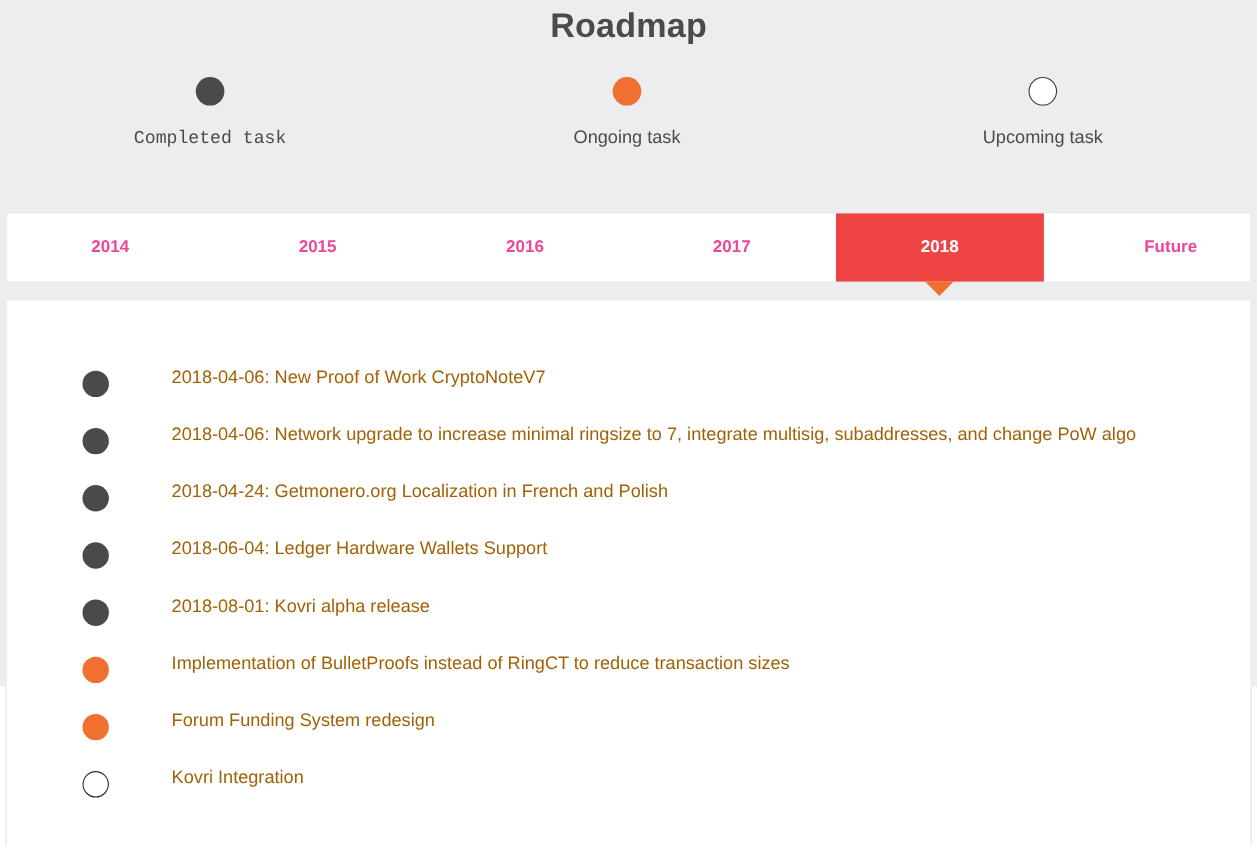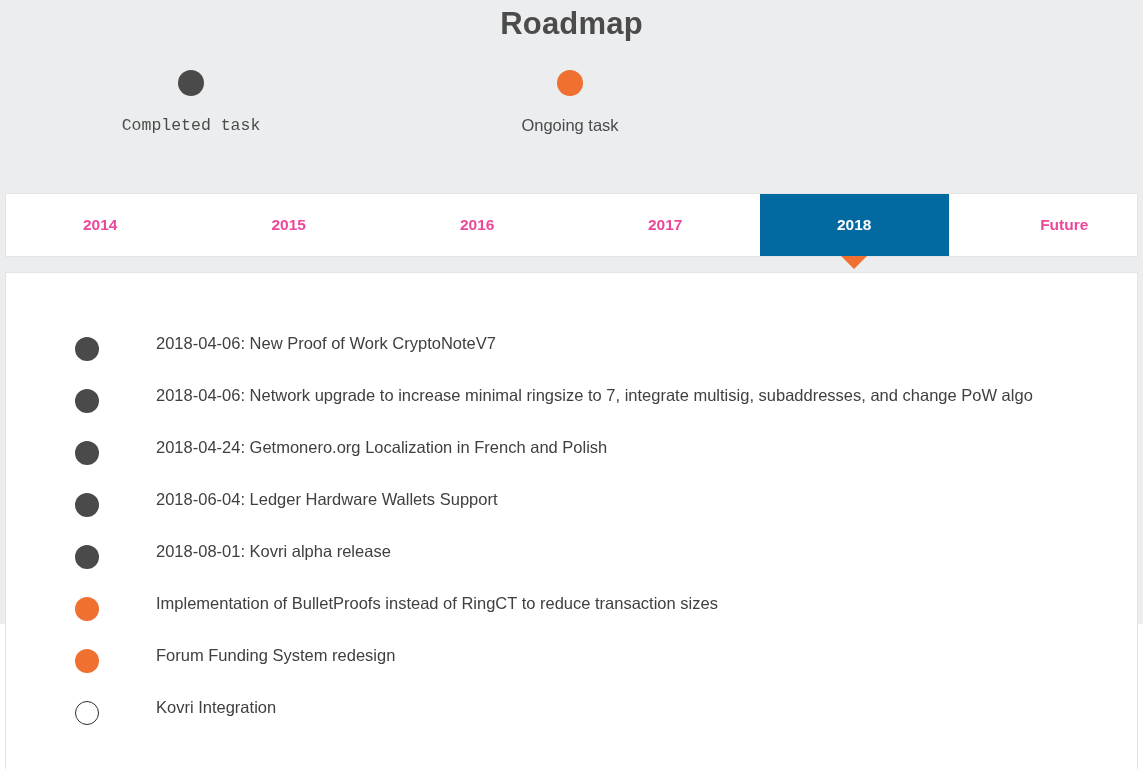--- a/index.html
+++ b/index.html
@@ -111,21 +111,21 @@
     display: flex;
     align-items: center;
     justify-content: center;
     font-size: 15.5px;
     font-weight: bold;
     color: #ec4899;
     cursor: pointer;
     box-sizing: border-box;
   }
   .tab.active {
-    background: #0369a1;
+    background: #ef4444;
     color: #ffffff;
   }
   .tab .tab-pointer {
     display: none;
   }
   .tab.active .tab-pointer {
     display: block;
     position: absolute;
     left: 50%;
     bottom: -13px;
@@ -183,21 +183,21 @@
     box-sizing: border-box;
     flex: 0 0 24px;
   }
   .task-dot.completed { background: #4a4a4a; }
   .task-dot.ongoing   { background: #ef7031; }
   .task-dot.upcoming  { background: #ffffff; border: 1.5px solid #2d2d2d; }
 
   .task-text {
     flex: 1 1 auto;
     font-size: 16.5px;
-    color: #404040;
+    color: #a16207;
     line-height: 29px;
     padding-right: 70px;
     margin-top: -4px;
   }
 </style>
 </head>
 <body>
 
 <div class="page">
 
@@ -206,20 +206,24 @@
 
     <div class="legend">
       <div class="legend-item li-0">
         <div class="legend-dot dot-done"></div>
         <div class="legend-label">Completed task</div>
       </div>
       <div class="legend-item li-1">
         <div class="legend-dot dot-ongoing"></div>
         <div class="legend-label">Ongoing task</div>
       </div>
+      <div class="legend-item li-2">
+        <div class="legend-dot dot-upcoming"></div>
+        <div class="legend-label">Upcoming task</div>
+      </div>
     </div>
   </div>
 
   <div class="tabbar-wrap">
     <div class="tabs" id="tabs-container">
         <div class="tab" style="left: 0px; width: 188.5px;">
           <span>2014</span>
         </div>
         <div class="tab" style="left: 188.5px; width: 188.5px;">
           <span>2015</span>

